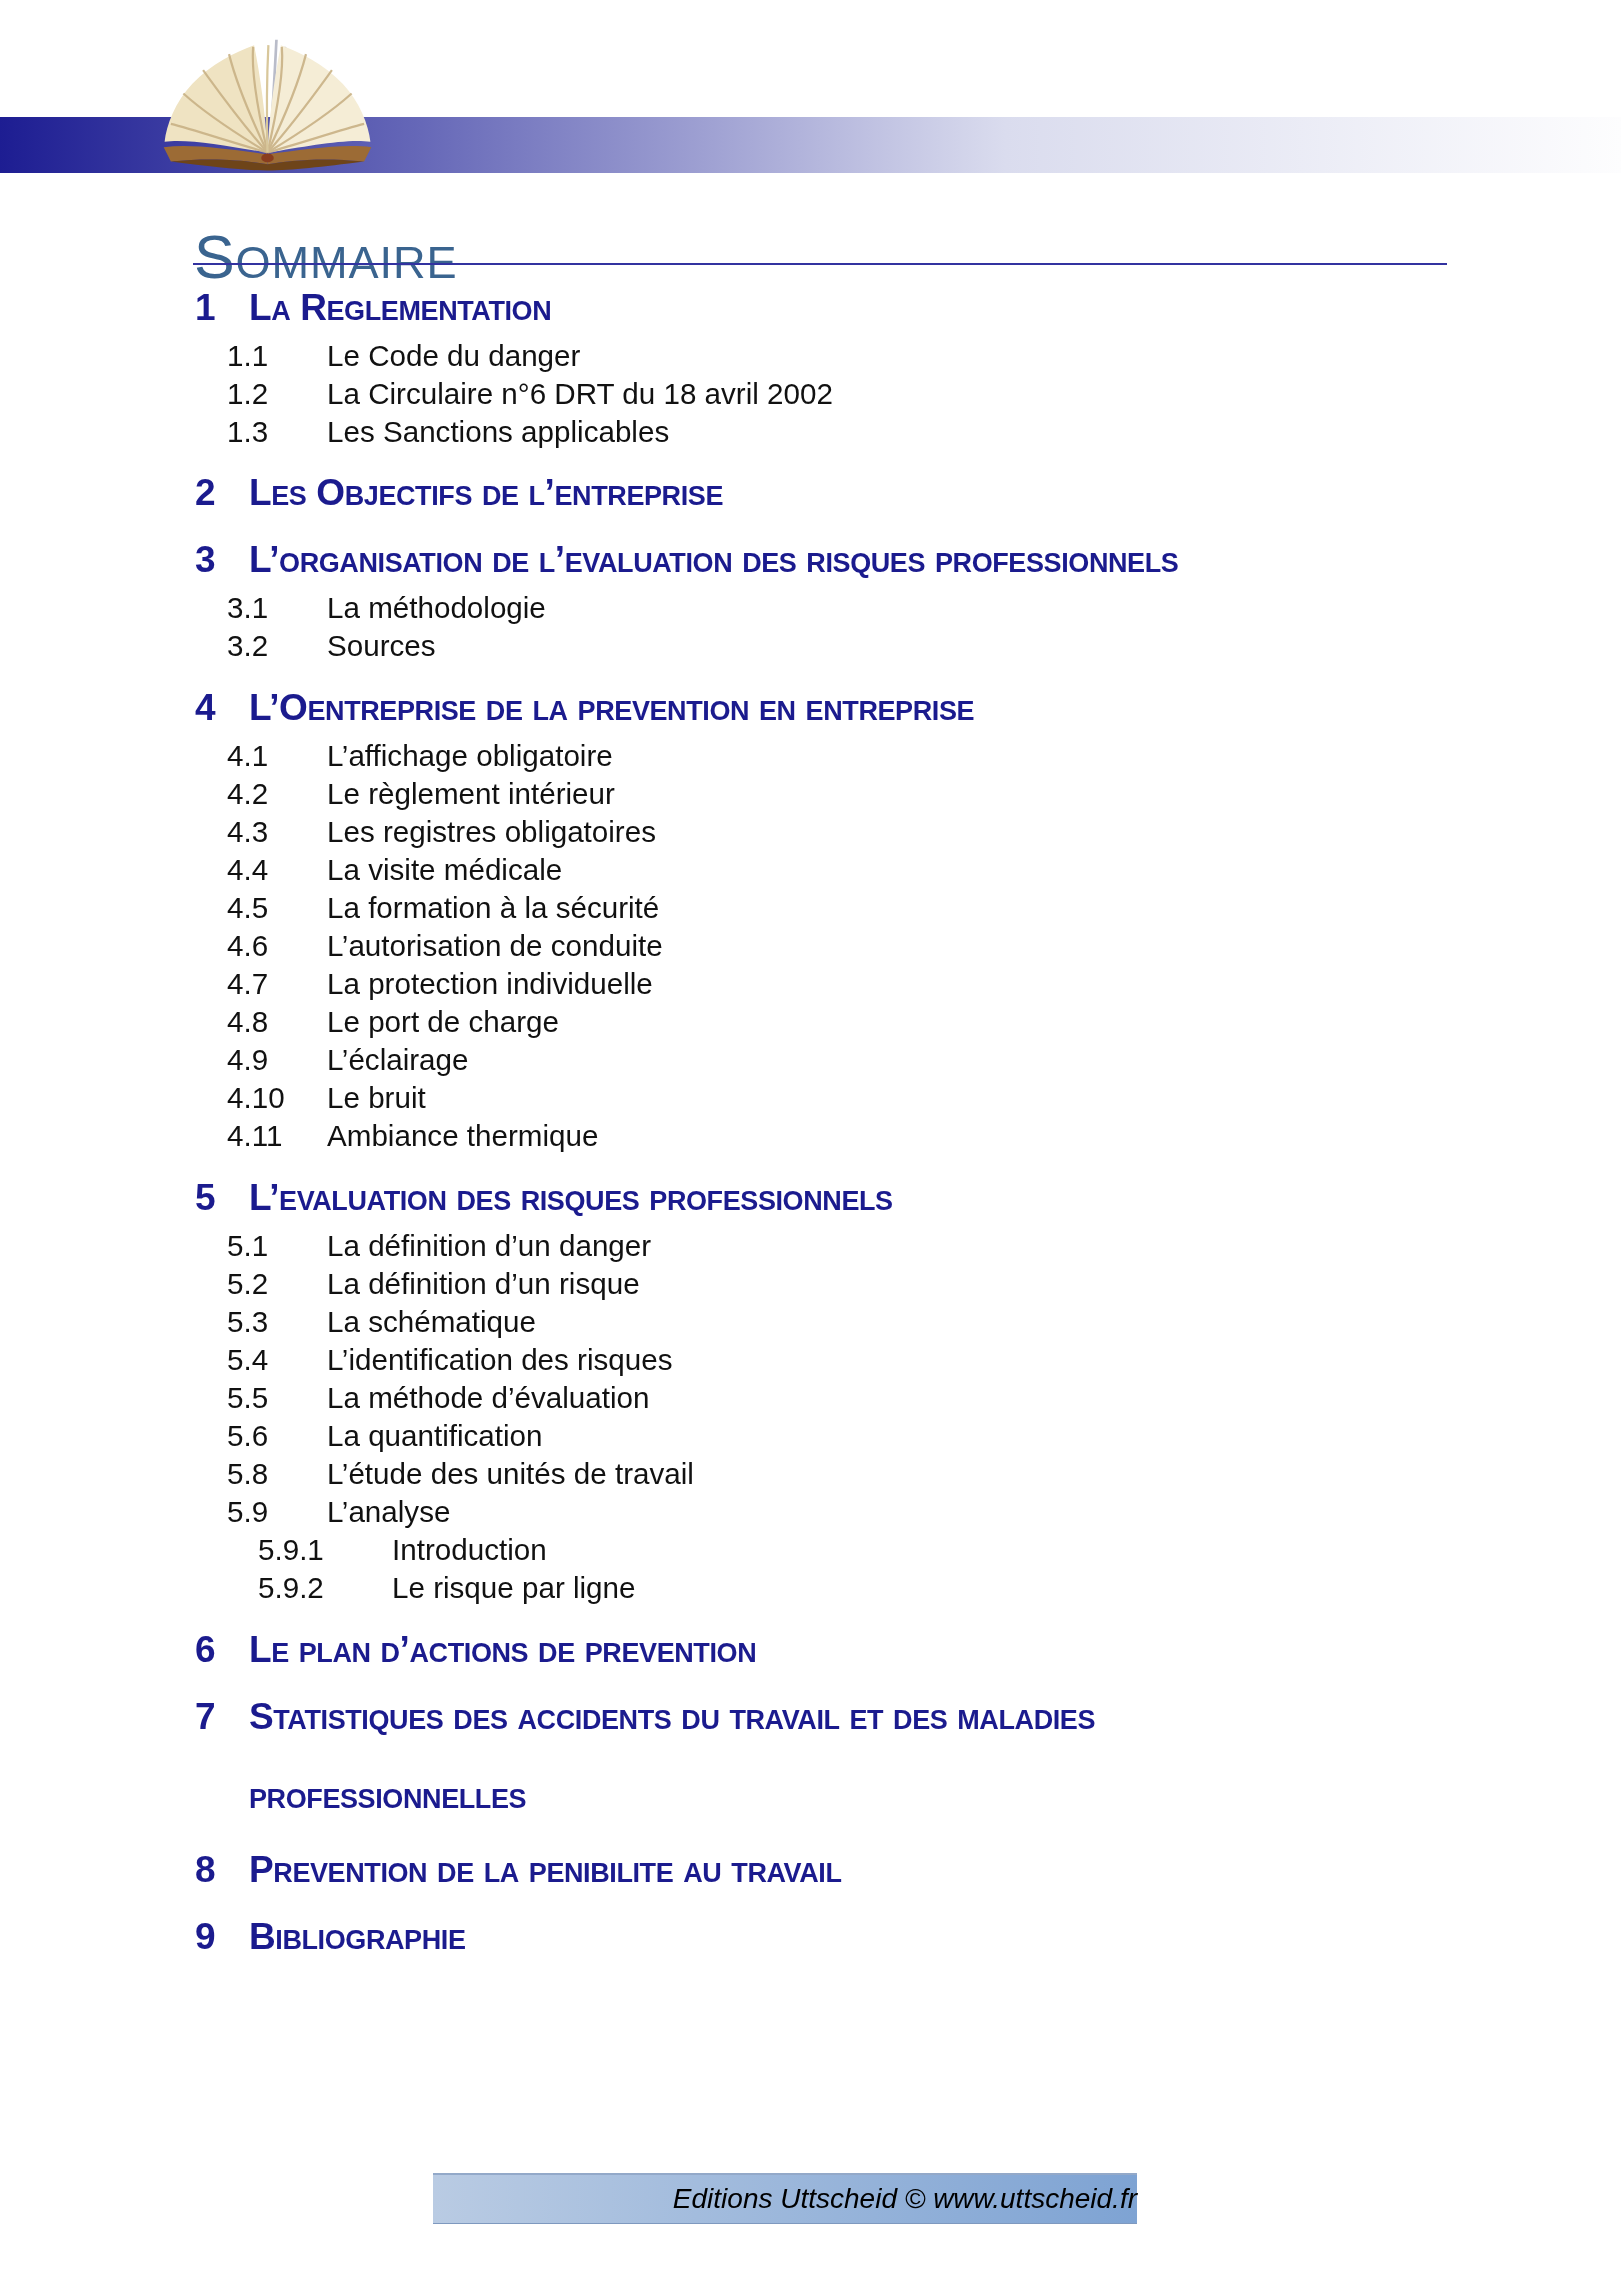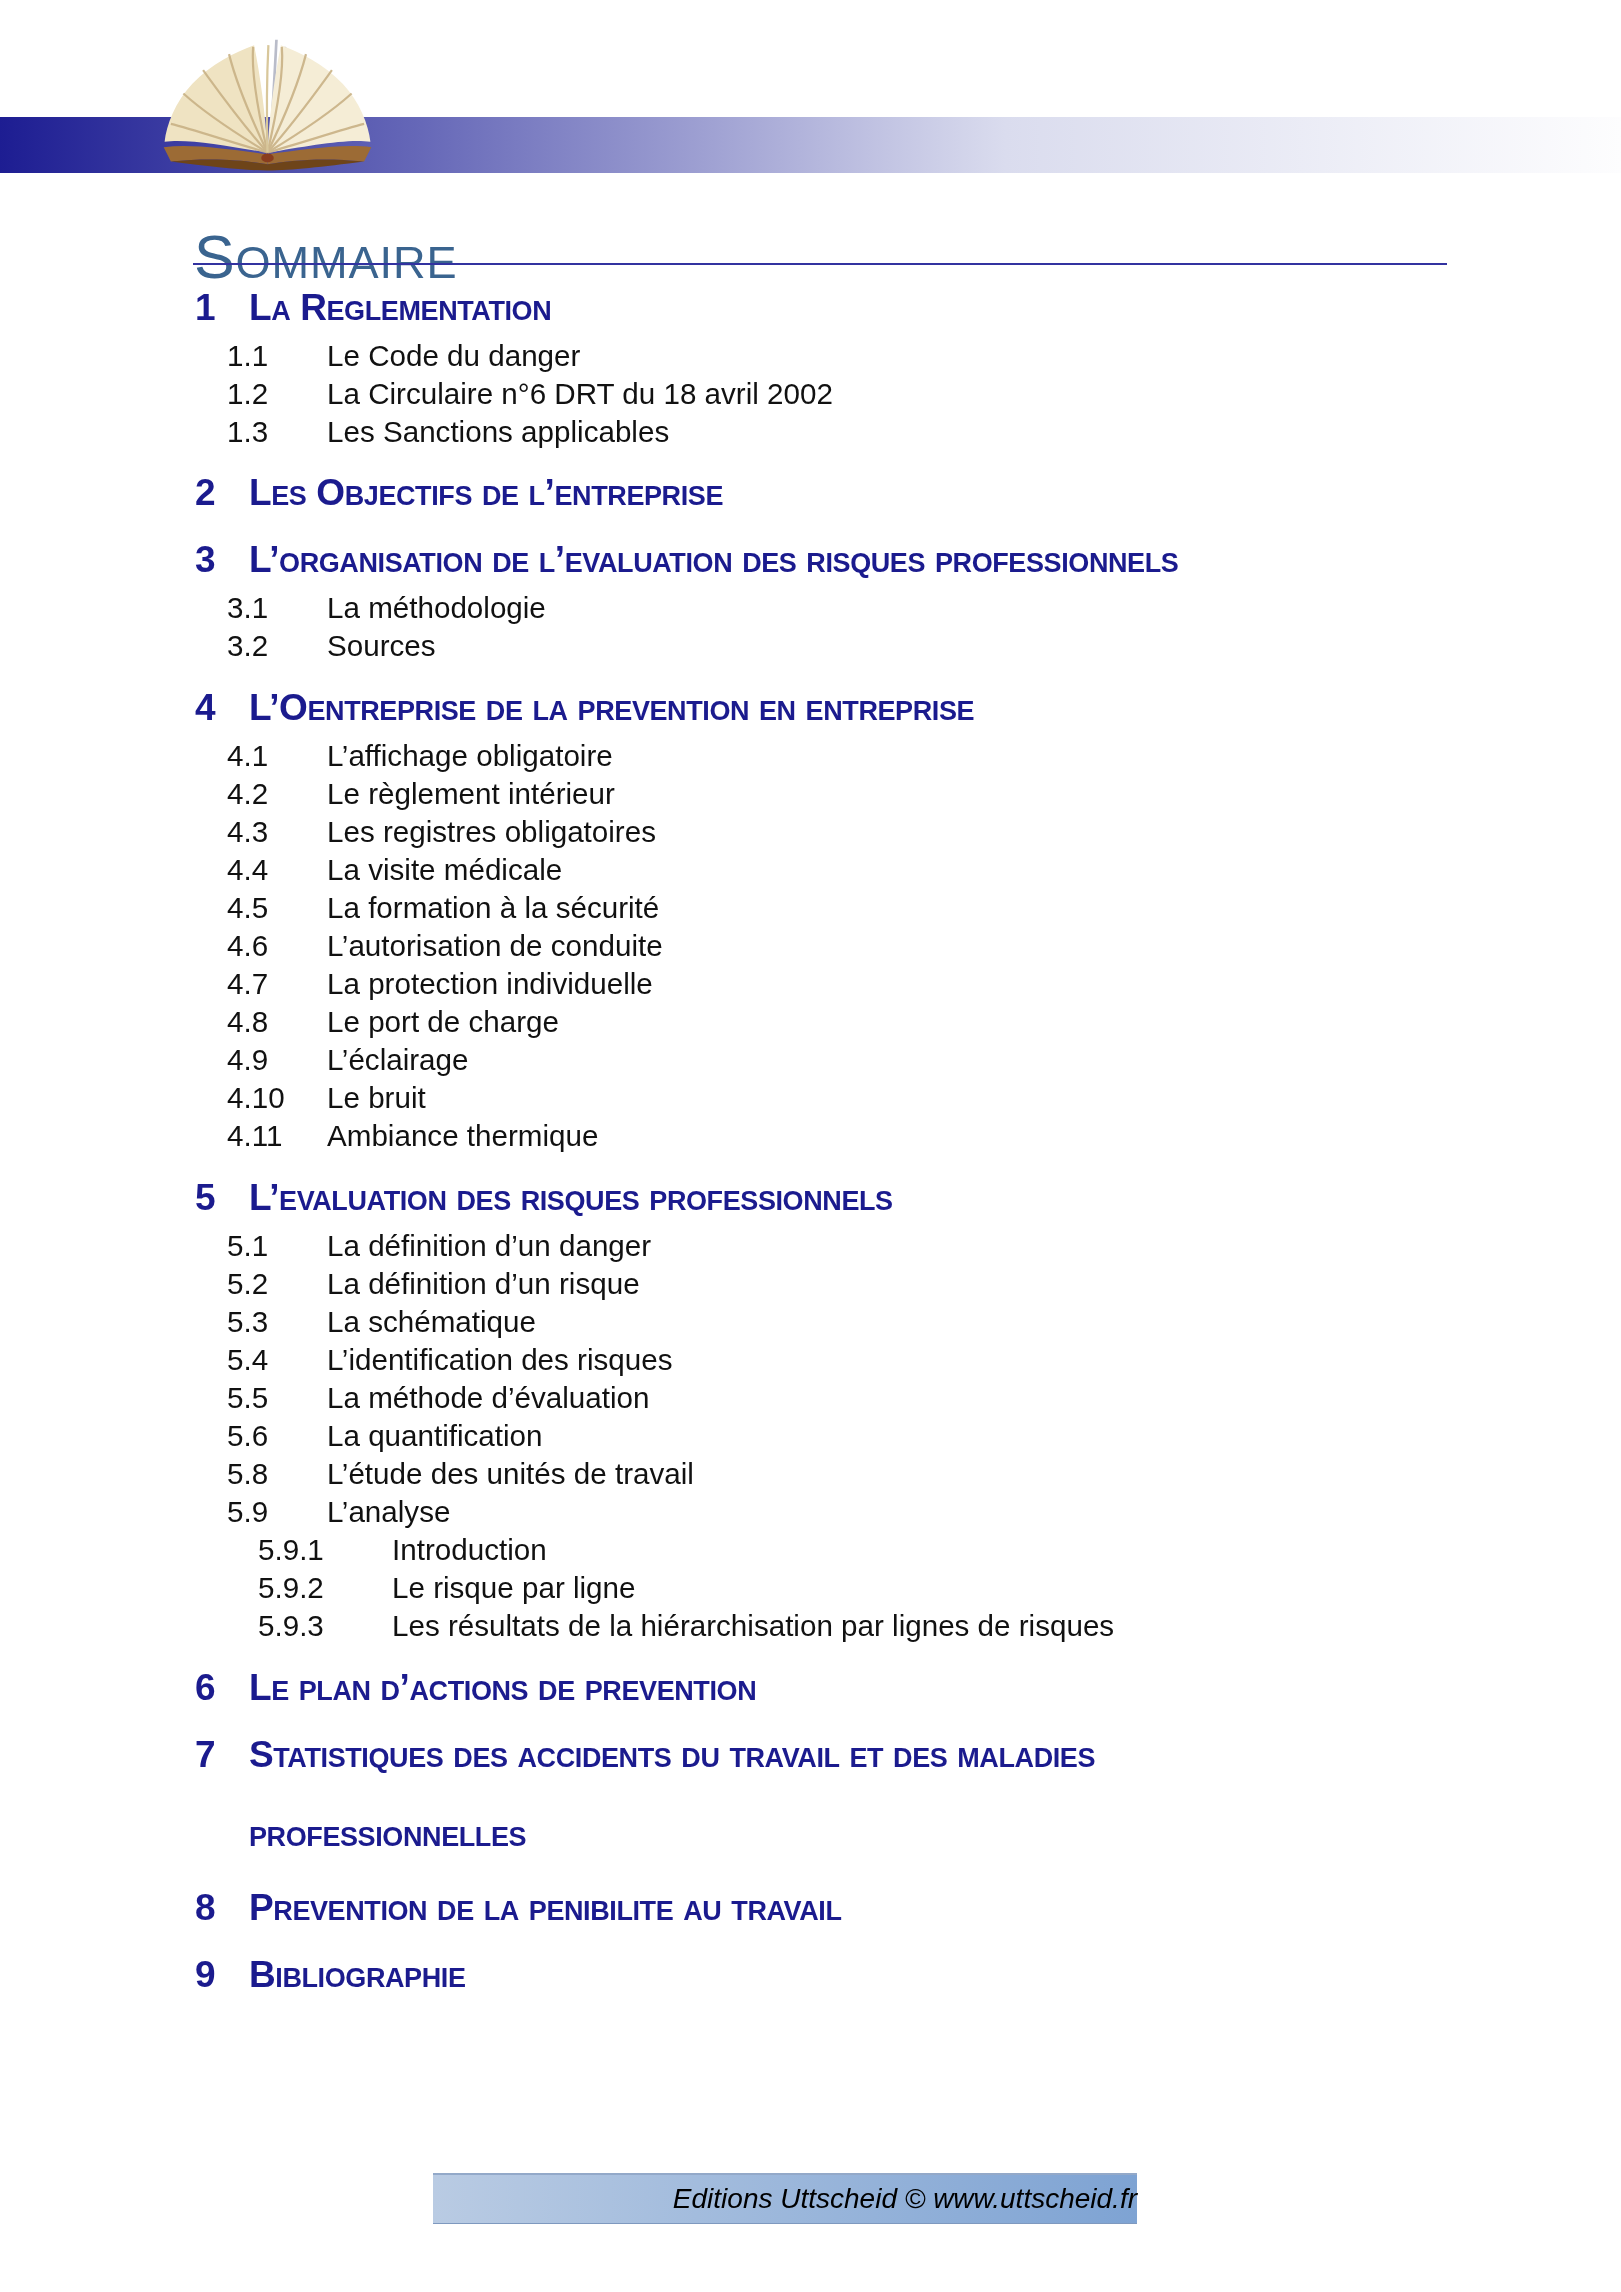--- a/index.html
+++ b/index.html
@@ -242,24 +242,20 @@
         <span class="ilabel">L’analyse</span>
       </div>
       <div class="irow sub">
         <span class="inum">5.9.1</span>
         <span class="ilabel">Introduction</span>
       </div>
       <div class="irow sub">
         <span class="inum">5.9.2</span>
         <span class="ilabel">Le risque par ligne</span>
       </div>
-      <div class="irow sub">
-        <span class="inum">5.9.3</span>
-        <span class="ilabel">Les résultats de la hiérarchisation par lignes de risques</span>
-      </div>
     </div>
 
     <div class="sec">
       <div class="hrow">
         <span class="hnum">6</span>
         <span class="hlabel">L<span class="sc">E</span> <span class="sc">PLAN</span> <span class="sc">D</span>’<span class="sc">ACTIONS</span> <span class="sc">DE</span> <span class="sc">PREVENTION</span></span>
       </div>
     </div>
 
     <div class="sec sec7">

